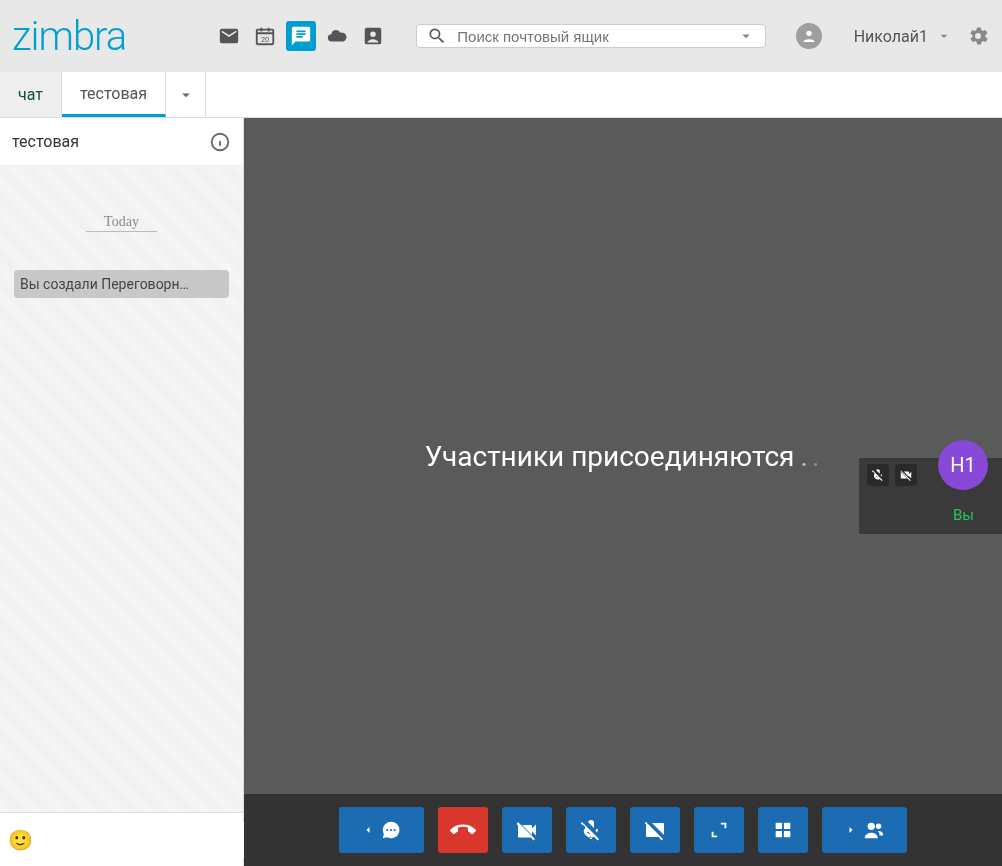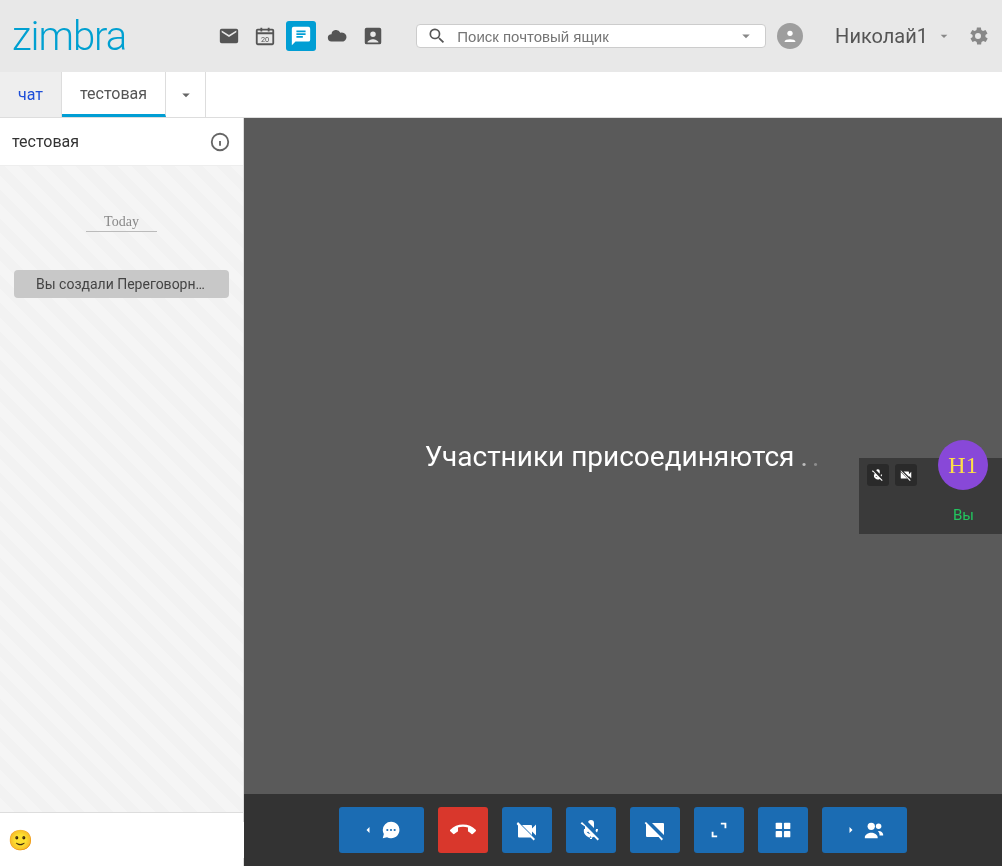--- a/index.html
+++ b/index.html
@@ -8,50 +8,50 @@
 .topbar { height: 72px; background: #e8e8e8; display: flex; align-items: center; padding: 0 12px; gap: 8px; }
 .logo { color: #00a0d1; font-size: 40px; font-weight: 300; letter-spacing: -1px; margin-right: 80px; }
 .topicons { display: flex; gap: 6px; align-items: center; }
 .topicon { width: 30px; height: 30px; display: flex; align-items: center; justify-content: center; border-radius: 3px; color: #555; cursor: pointer; }
 .topicon.active { background: #019ed4; color: #fff; }
 .searchbox { flex: 0 0 350px; margin-left: 20px; height: 24px; background: #fff; border: 1px solid #ccc; border-radius: 4px; display: flex; align-items: center; padding: 0 10px; }
 .searchbox input { border: none; outline: none; flex: 1; font-size: 15px; margin-left: 10px; }
 .topright { margin-left: auto; display: flex; align-items: center; gap: 14px; }
 .userchip { display: flex; align-items: center; gap: 8px; cursor: pointer; }
 .avatar-small { width: 26px; height: 26px; border-radius: 50%; background: #9e9e9e; display: flex; align-items: center; justify-content: center; color: #fff; }
-.username { color: #555; font-size: 20px; margin-left: 24px; }
+.username { color: #555; font-size: 16px; margin-left: 24px; }
 
 .tabbar { height: 46px; background: #fff; display: flex; border-bottom: 1px solid #ddd; }
 .tab { padding: 0 18px; display: flex; align-items: center; gap: 8px; border-right: 1px solid #ddd; color: #555; font-size: 16px; cursor: pointer; }
-.tab.chat { background: #eee; color: #1d4ed8; align-items: center; }
+.tab.chat { background: #eee; color: #14532d; align-items: center; }
 .tab.connect { color: #666; }
 .tab.active { border-bottom: 3px solid #019ed4; }
 .tab-dropdown { width: 40px; display: flex; align-items: center; justify-content: center; border-right: 1px solid #ddd; cursor: pointer; }
 
 .content { display: flex; height: 748px; }
 .sidebar { width: 244px; background: #f5f5f5; display: flex; flex-direction: column; border-right: 1px solid #ddd; }
 .sidehead { height: 48px; background: #fff; display: flex; align-items: center; justify-content: space-between; padding: 0 12px; border-bottom: 1px solid #eee; }
 .sidetitle { font-size: 16px; color: #333; }
 .chatbody { flex: 1; background: #f8f8f8; background-image: repeating-linear-gradient(45deg,#f5f5f5 0,#f5f5f5 10px,#f2f2f2 10px,#f2f2f2 20px); padding: 14px; overflow: auto; }
 .daylabel { text-align: center; color: #888; font-size: 14px; margin: 34px 0 8px; font-family: Liberation Serif, serif; }
 .daylabel span { border-bottom: 1px solid #bbb; padding: 0 18px 2px; }
-.sysmsg { background: #c8c8c8; color: #444; padding: 6px 22px; border-radius: 4px; font-size: 14px; margin-top: 40px; white-space: nowrap; overflow: hidden; text-overflow: ellipsis; }
+.sysmsg { background: #c8c8c8; color: #444; padding: 6px 6px; border-radius: 4px; font-size: 14px; margin-top: 40px; white-space: nowrap; overflow: hidden; text-overflow: ellipsis; }
 .composer { height: 54px; background: #fff; display: flex; align-items: center; padding: 0 8px; gap: 8px; border-top: 1px solid #ddd; }
 .emoji { width: 28px; height: 28px; border-radius: 50%; display: flex; align-items: center; justify-content: center; font-size: 20px; }
 .composer input { flex: 1; border: none; outline: none; height: 36px; font-size: 15px; padding: 0 4px; }
 
 .meeting { flex: 1; background: #5a5a5a; display: flex; flex-direction: column; position: relative; }
 .meetcenter { flex: 1; display: flex; align-items: center; justify-content: center; }
 .meettext { color: #fff; font-size: 28px; display: flex; align-items: baseline; gap: 4px; }
 .dots span { animation: none; opacity: .3; margin: 0 2px; }
 .dots span:first-child { opacity: .6; }
 .selfpanel { position: absolute; right: 0; top: 340px; width: 143px; height: 76px; background: #3a3a3a; display: flex; flex-direction: column; align-items: center; justify-content: center; }
 .selftop { display: flex; align-items: center; gap: 6px; position: absolute; top: 6px; left: 8px; }
 .selfbadge { width: 22px; height: 22px; background: #2a2a2a; border-radius: 3px; display: flex; align-items: center; justify-content: center; color: #fff; }
-.selfavatar { position: absolute; right: 14px; top: -18px; width: 50px; height: 50px; border-radius: 50%; background: #8848d8; display: flex; align-items: center; justify-content: center; color: #fde047; font-size: 24px; font-family: Liberation Serif, serif; }
+.selfavatar { position: absolute; right: 14px; top: -18px; width: 50px; height: 50px; border-radius: 50%; background: #8848d8; display: flex; align-items: center; justify-content: center; color: #ffffff; font-size: 20px; }
 .selflabel { color: #22c55e; font-size: 15px; position: absolute; bottom: 10px; right: 28px; }
 
 .meetbar { height: 72px; background: #333; display: flex; align-items: center; justify-content: center; gap: 14px; padding: 0 14px; }
 .mbtn { width: 85px; height: 46px; background: #1b6cb3; border-radius: 3px; display: flex; align-items: center; justify-content: center; color: #fff; cursor: pointer; gap: 6px; }
 .mbtn.narrow { width: 50px; }
 .mbtn.red { background: #d9372c; }
 svg { display: block; }
 </style>
 </head>
 <body>

